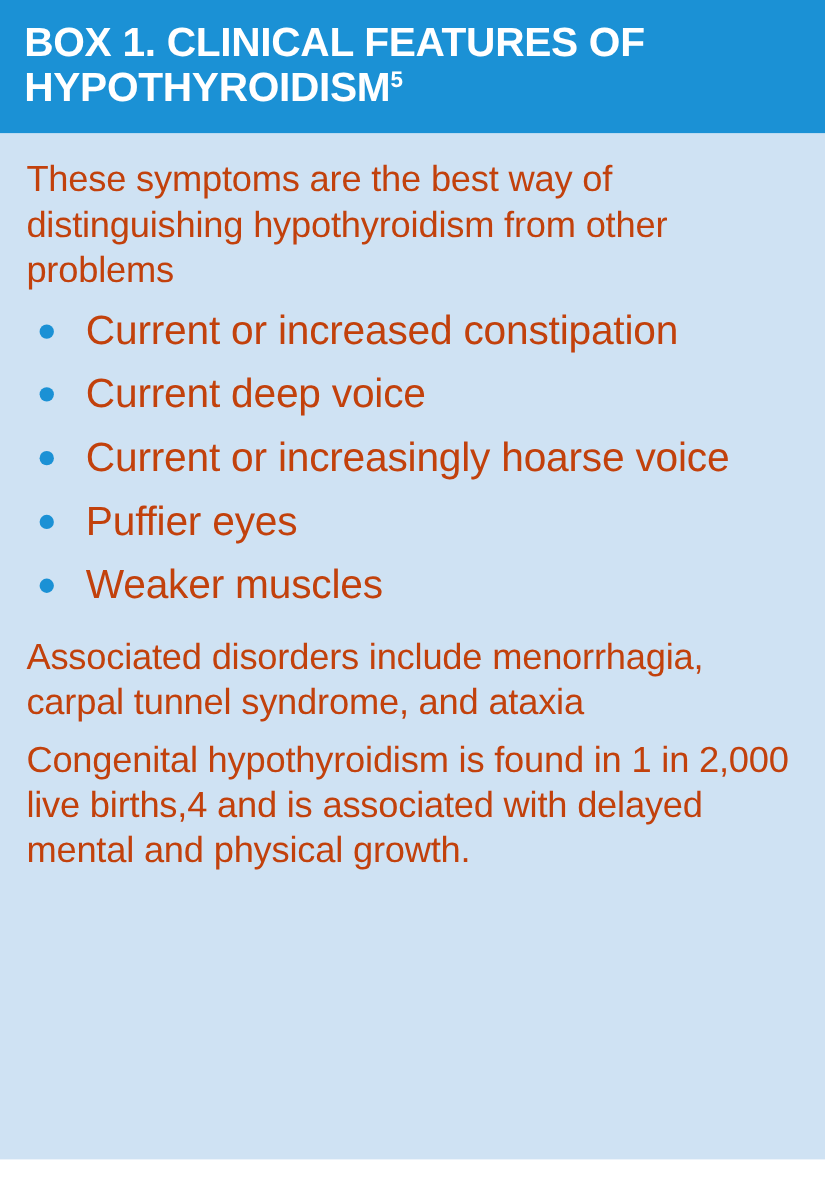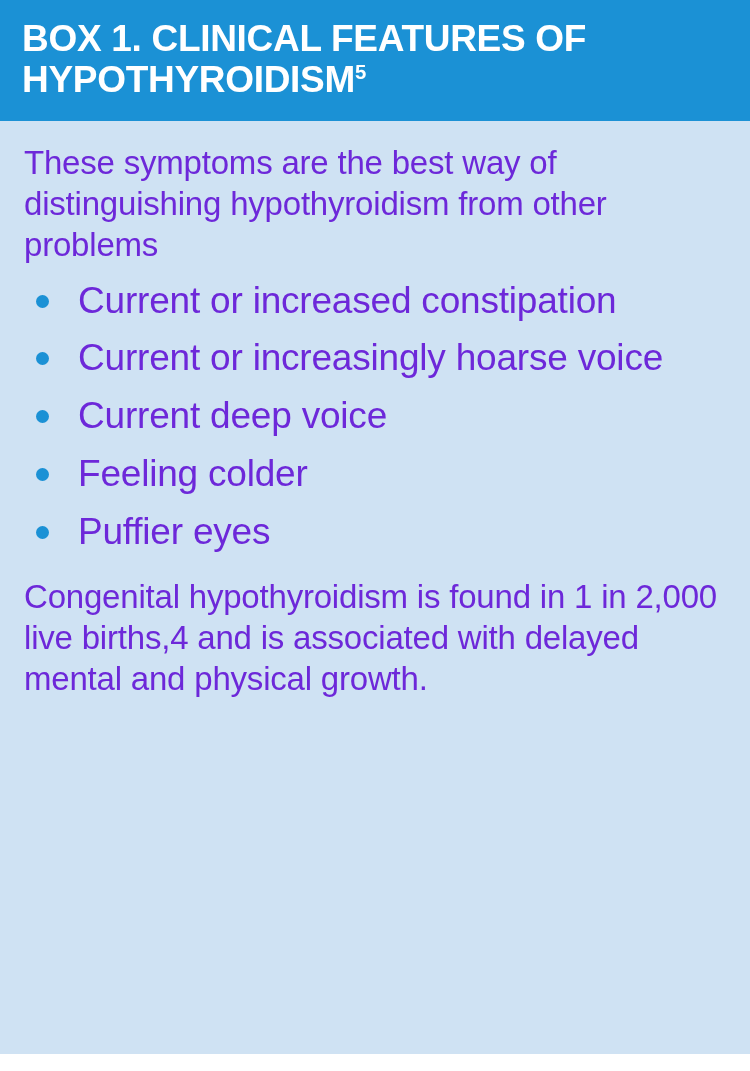--- a/index.html
+++ b/index.html
@@ -39,21 +39,21 @@
   }
   .box-title sup {
     font-size: 0.55em;
     vertical-align: super;
     line-height: 0;
   }
   .box-body {
     flex: 1;
     padding: 22px 24px 10px 24px;
     box-sizing: border-box;
-    color: #6d28d9;
+    color: #c2410c;
   }
   .para {
     font-size: 33px;
     line-height: 1.24;
     margin: 0 0 12px 0;
     letter-spacing: -0.2px;
   }
   ul.bullets {
     list-style: none;
     margin: 4px 0 10px 0;
@@ -86,23 +86,24 @@
   <div class="box-header">
     <h1 class="box-title"><span>BOX 1. CLINICAL FEATURES OF HYPOTHYROIDISM</span><sup>5</sup></h1>
   </div>
 
   <div class="box-body">
 
     <p class="para">These symptoms are the best way of distinguishing hypothyroidism from other problems</p>
 
     <ul class="bullets">
       <li><span class="dot"></span><span>Current or increased constipation</span></li>
+      <li><span class="dot"></span><span>Current deep voice</span></li>
       <li><span class="dot"></span><span>Current or increasingly hoarse voice</span></li>
-      <li><span class="dot"></span><span>Current deep voice</span></li>
-      <li><span class="dot"></span><span>Feeling colder</span></li>
       <li><span class="dot"></span><span>Puffier eyes</span></li>
+      <li><span class="dot"></span><span>Weaker muscles</span></li>
     </ul>
 
+    <p class="para">Associated disorders include menorrhagia, carpal tunnel syndrome, and ataxia</p>
 
     <p class="para last">Congenital hypothyroidism is found in 1 in 2,000 live births,4 and is associated with delayed mental and physical growth.</p>
 
   </div>
 </div>
 
 </body></html>

